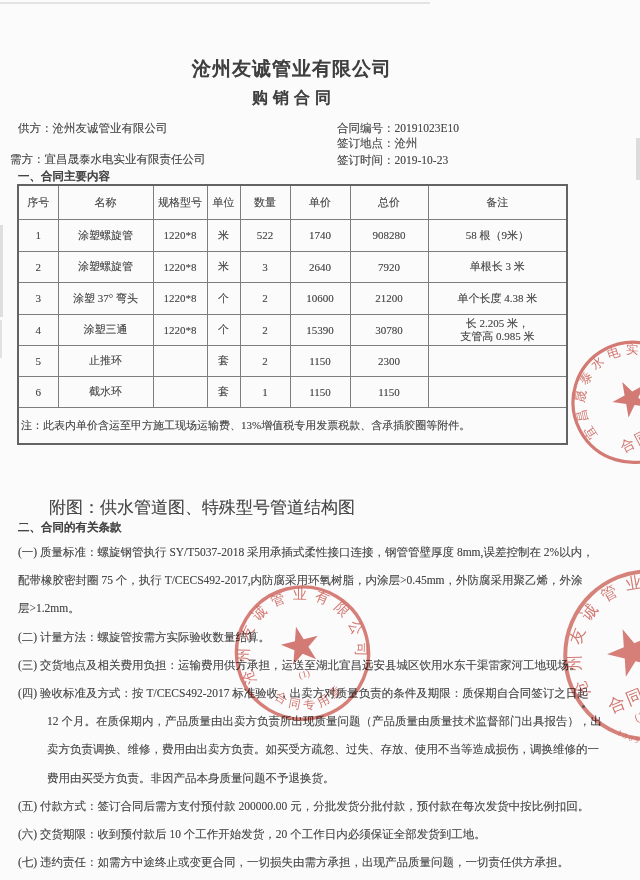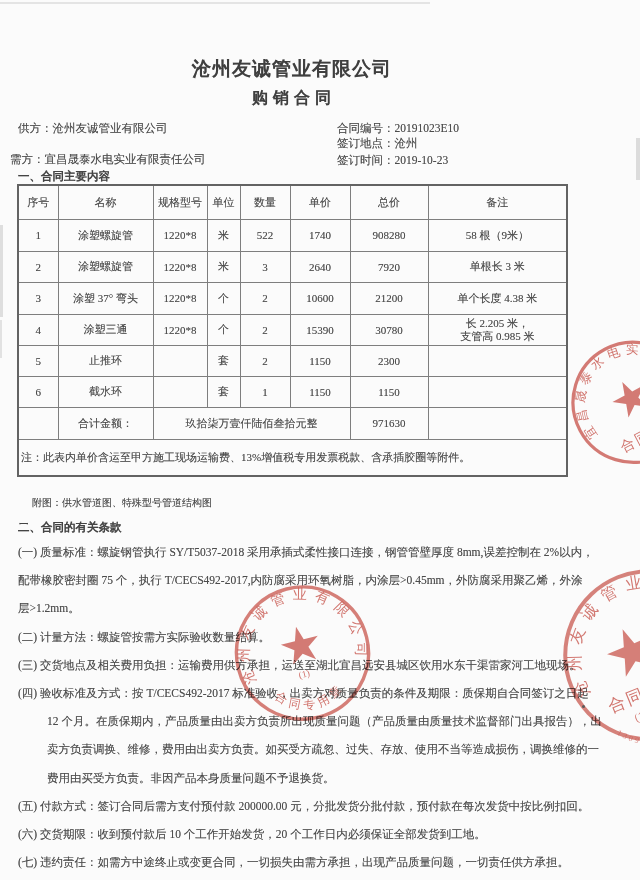--- a/index.html
+++ b/index.html
@@ -28,21 +28,21 @@
     font-size:11px;color:#4c4c4c;text-align:center;
   }
   table.main td,table.main th{
     border:1px solid #7e7e7e;padding:0 2px;font-weight:normal;
     overflow:hidden;
   }
   table.main{border:2px solid #636363;}
   td.noteCell{text-align:left;padding-left:6px;border-left:none;border-right:none;border-bottom:none;margin-top:44px;}
   .rm2{line-height:13px;}
   
-  .attach{left:3px;top:496px;font-size:10px;padding-left:29px;}
+  .attach{left:20px;top:496px;font-size:17px;padding-left:29px;}
   .sec2{left:18px;top:520px;font-size:11.5px;font-weight:600;color:#444;}
   .terms{position:absolute;left:18px;top:545px;width:600px;font-size:11.5px;color:#4c4c4c;}
   .terms .line{height:28.2px;white-space:nowrap;}
   .terms .ind{padding-left:29px;}
   
   .stamp{position:absolute;mix-blend-mode:multiply;opacity:.88;}
   .stamp svg{overflow:visible;}
   
   .art{position:absolute;pointer-events:none;}
 </style>
@@ -138,27 +138,20 @@
   <tr style="height:31px">
     <td>6</td>
     <td>截水环</td>
     <td></td>
     <td>套</td>
     <td>1</td>
     <td>1150</td>
     <td>1150</td>
     <td></td>
   </tr>
-  <tr style="height:32px">
-    <td></td>
-    <td>合计金额：</td>
-    <td colspan="4">玖拾柒万壹仟陆佰叁拾元整</td>
-    <td>971630</td>
-    <td></td>
-  </tr>
   <tr style="height:37px">
     <td colspan="8" class="noteCell">注：此表内单价含运至甲方施工现场运输费、13%增值税专用发票税款、含承插胶圈等附件。</td>
   </tr>
 </tbody>
   </table>
 
 <div class="abs attach soft">附图：供水管道图、特殊型号管道结构图</div>
 <div class="abs sec2 soft">二、合同的有关条款</div>
 
 <div class="terms soft">

